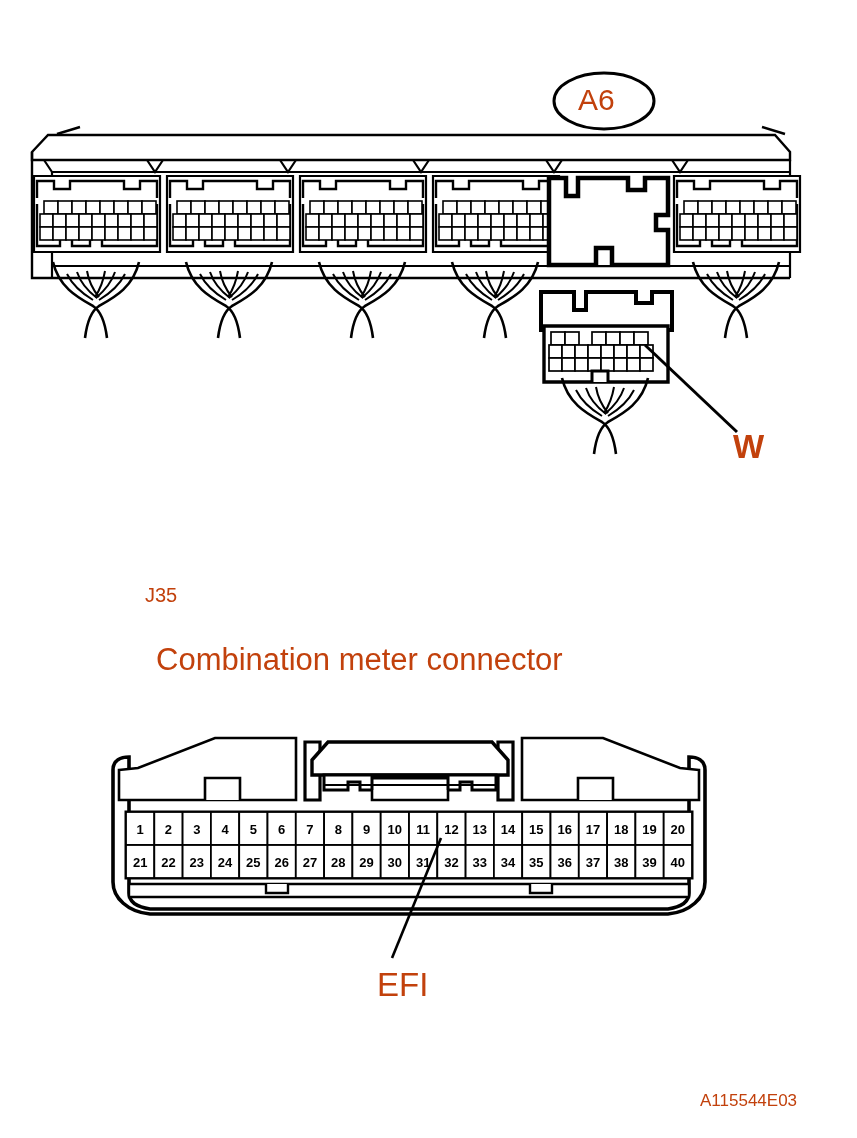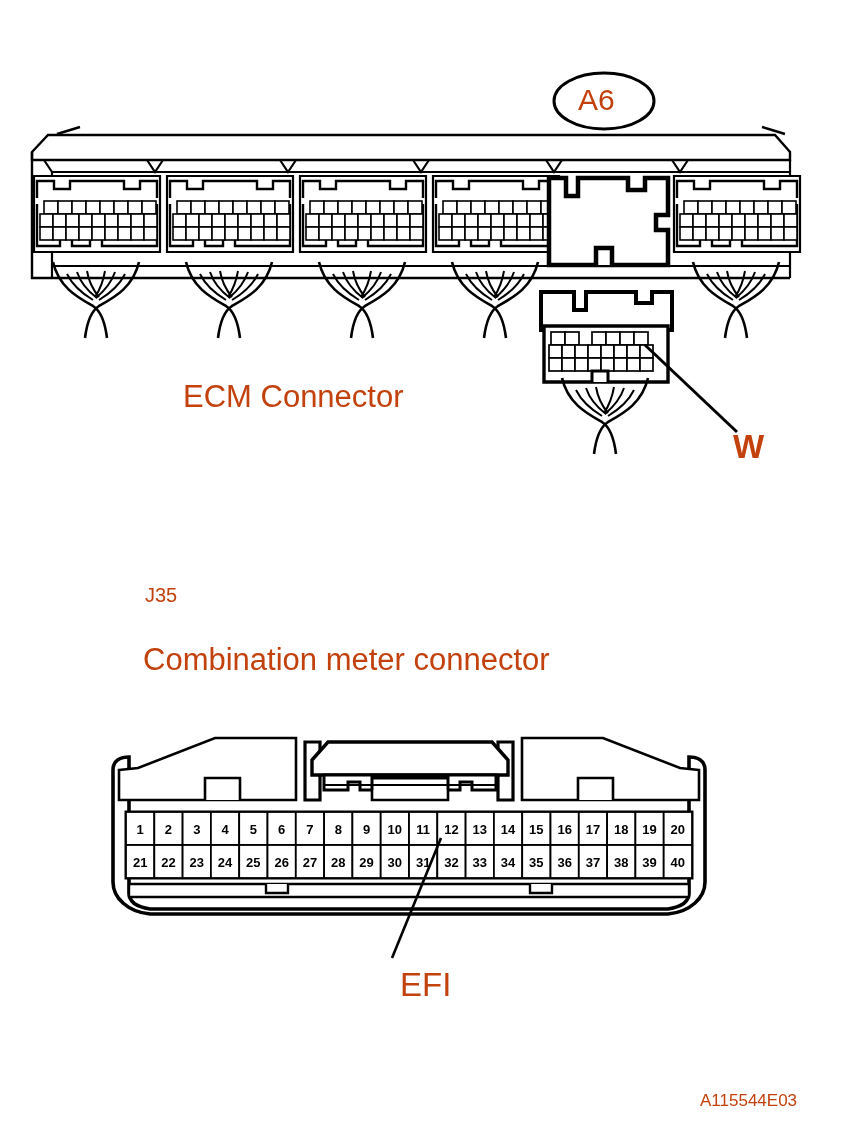--- a/index.html
+++ b/index.html
@@ -37,32 +37,32 @@
     left: 183px;
     top: 381px;
     font-size: 31px;
   }
   #label-j35 {
     left: 145px;
     top: 585px;
     font-size: 20px;
   }
   #label-combination-meter {
-    left: 143px;
+    left: 156px;
     top: 644px;
     font-size: 31px;
   }
   #label-w {
     left: 733px;
     top: 430px;
     font-size: 33px;
     font-weight: 600;
   }
   #label-efi {
-    left: 400px;
+    left: 377px;
     top: 968px;
     font-size: 33px;
   }
   #label-a6 {
     left: 578px;
     top: 85px;
     font-size: 30px;
   }
   #label-drawing-code {
     left: 700px;
@@ -346,21 +346,20 @@
       <path d="M266,884 L266,893 L288,893 L288,884" fill="#fff" stroke="#000" stroke-width="2.4"></path>
       <path d="M530,884 L530,893 L552,893 L552,884" fill="#fff" stroke="#000" stroke-width="2.4"></path>
 
       <path d="M441,838 L392,958" fill="none" stroke="#000" stroke-width="2.6"></path>
     </g>
 
   </svg>
 
   <div class="lbl" id="label-a6">A6</div>
 
-  <div class="lbl" id="label-ecm-connector">ECM Connector</div>
 
   <div class="lbl" id="label-w">W</div>
 
   <div class="lbl" id="label-j35">J35</div>
 
   <div class="lbl" id="label-combination-meter">Combination meter connector</div>
 
   <div class="lbl" id="label-efi">EFI</div>
 
   <div class="lbl" id="label-drawing-code">A115544E03</div>

